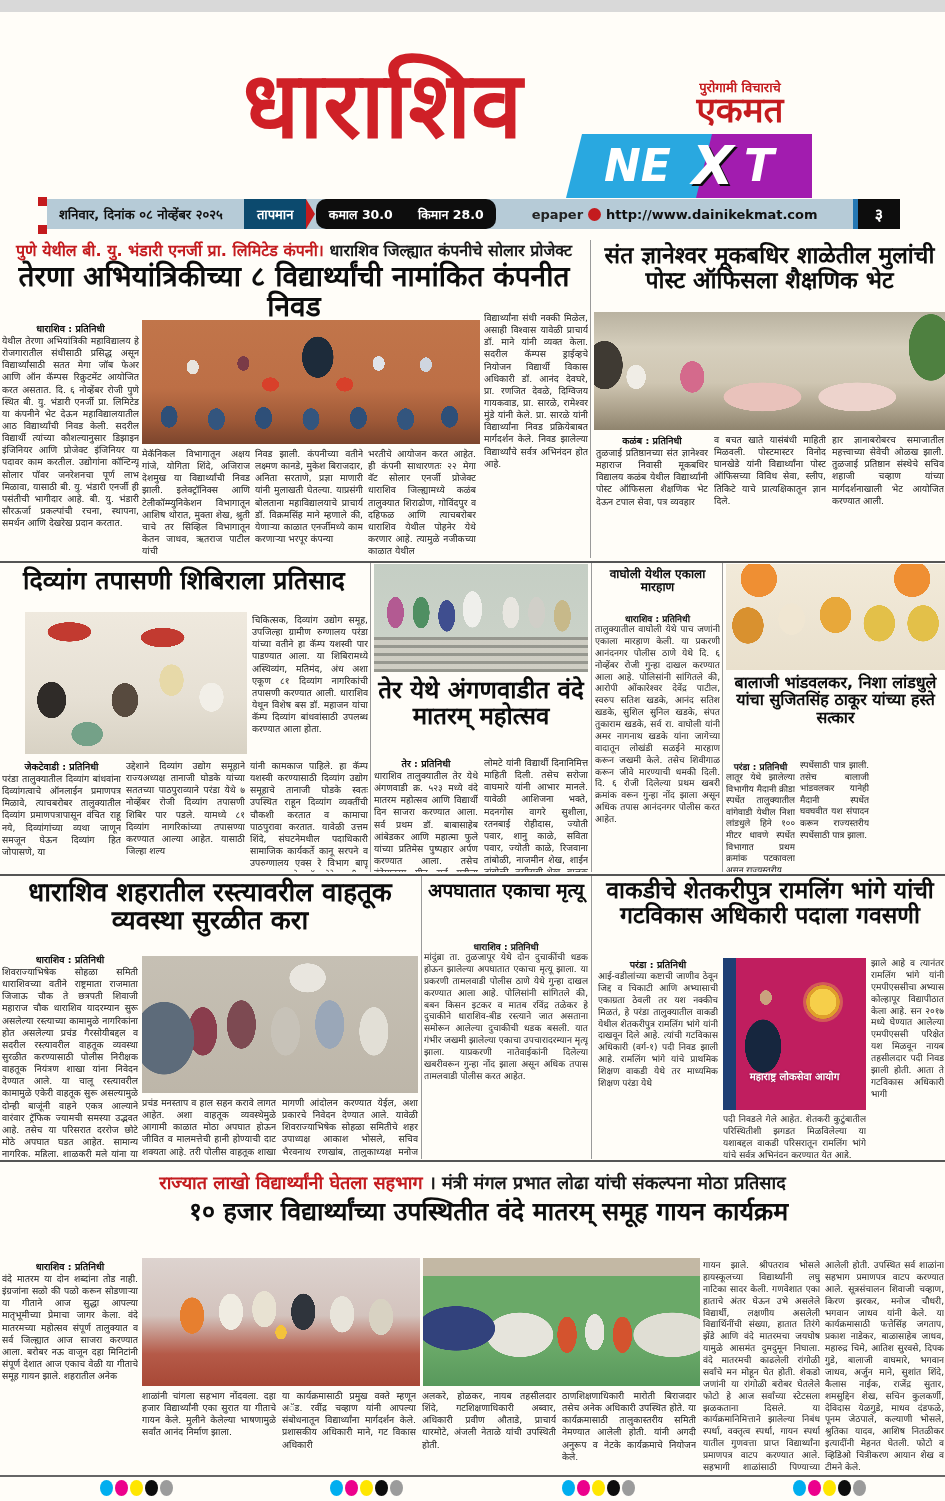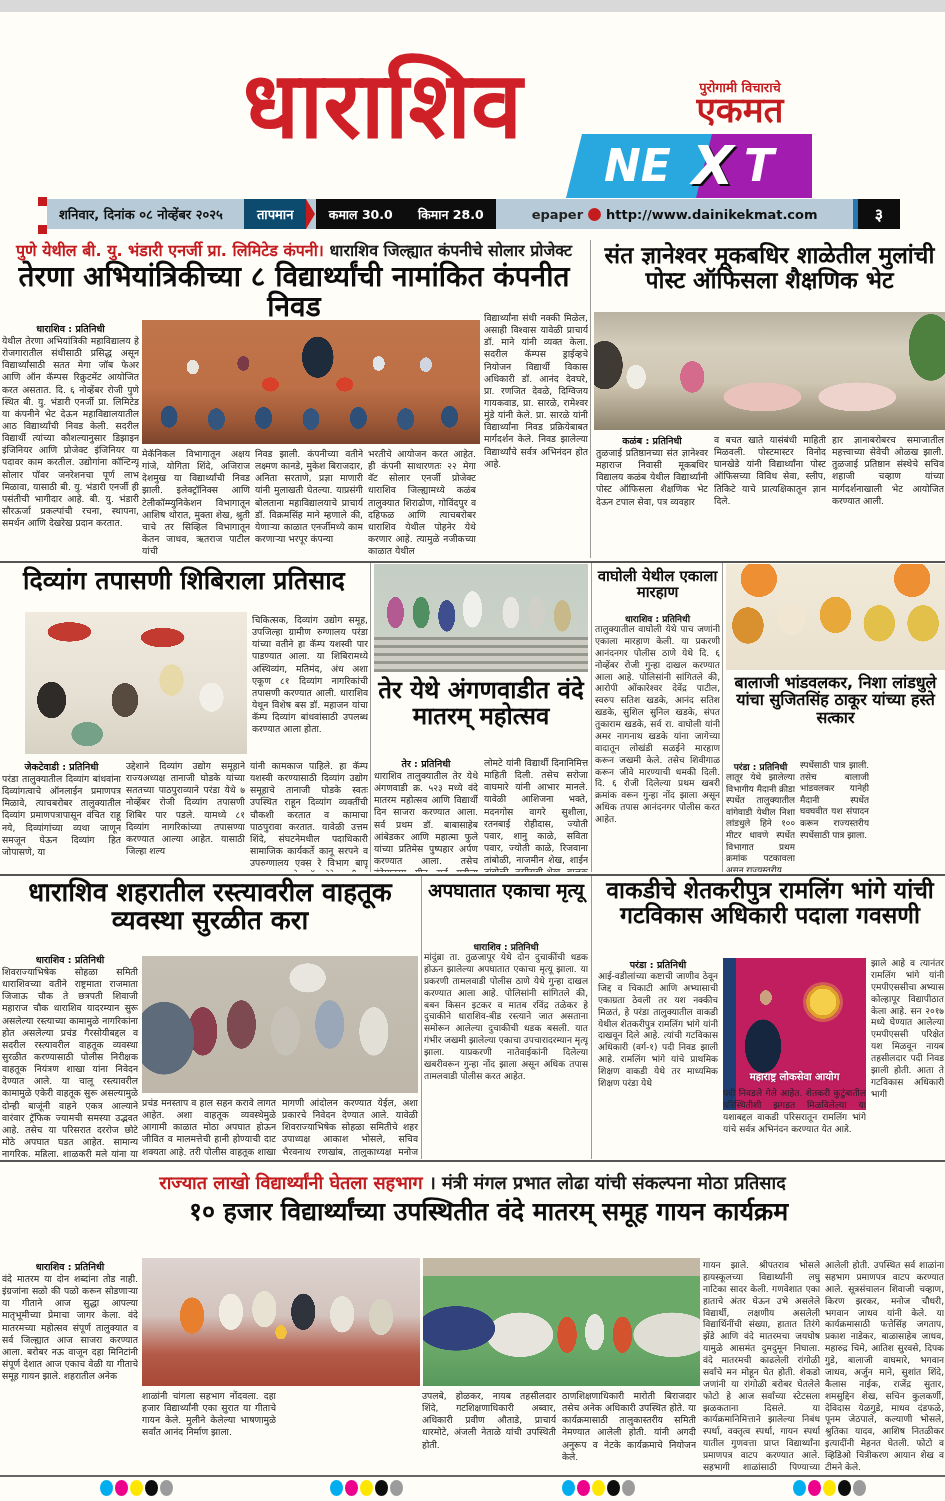--- a/index.html
+++ b/index.html
@@ -45,21 +45,21 @@
     <span style="left:16px;top:6px;font-size:44px;">NE</span>
     <span style="left:104px;top:0;font-size:54px;text-shadow:2px 2px 0 #0d0d0d;">X</span>
     <span style="left:156px;top:6px;font-size:44px;">T</span>
   </div>
 
   <div class="regsq" style="left:38px;top:185px;"></div>
   <div class="regsq" style="left:38px;top:213px;"></div>
   <div class="abs infobar" style="left:47px;top:187px;width:853px;height:30px;">
     <div style="margin-left:12px;font-size:13px;font-weight:700;color:#111;">शनिवार, दिनांक ०८ नोव्हेंबर २०२५</div>
     <div class="tempred" style="margin-left:auto;width:62px;height:100%;">तापमान</div>
-    <div class="tempblk" style="width:180px;height:100%;margin-left:10px;">
+    <div class="tempblk" style="width:180px;height:100%;margin-left:10px;border-radius:10px;">
       <span>कमाल 30.0</span>
       <span>किमान 28.0</span>
     </div>
     <div style="display:flex;align-items:center;gap:5px;margin:0 auto;padding:0 14px;">
       <span style="font-size:13px;font-weight:700;color:#222;">epaper</span>
       <span style="width:13px;height:13px;border-radius:50%;background:#c41b1e;display:inline-block;"></span>
       <span style="font-size:13px;font-weight:700;color:#111;">http://www.dainikekmat.com</span>
     </div>
     <div style="width:5px;height:100%;background:#2477b3;"></div>
     <div class="pgno" style="width:42px;height:100%;">३</div>
@@ -136,21 +136,21 @@
       radial-gradient(14px 26px at 88% 48%, #c7b98a 60%, transparent 61%),
       linear-gradient(180deg,#c5cec4 0%,#cdd4ca 100%);">
       <div class="mat"></div>
     </div>
   <div class="abs hl" style="left:374px;top:666px;width:214px;font-size:24px;text-align:center;">तेर येथे अंगणवाडीत वंदे मातरम् महोत्सव</div>
   <div class="abs dl" style="left:374px;top:745px;width:104px;">तेर : प्रतिनिधी</div>
   <div class="abs bd" style="left:374px;top:758px;width:104px;height:102px;">धाराशिव तालुक्यातील तेर येथे अंगणवाडी क्र. ५२३ मध्ये वंदे मातरम महोत्सव आणि विद्यार्थी दिन साजरा करण्यात आला. सर्व प्रथम डॉ. बाबासाहेब आंबेडकर आणि महात्मा फुले यांच्या प्रतिमेस पुष्पहार अर्पण करण्यात आला. तसेच वंदेमातरम गीत सर्व महीला आणि बालकांनी गायले. यावेळी उपस्थित महिलांना जोशिला</div>
   <div class="abs bd" style="left:484px;top:745px;width:104px;height:115px;">लोमटे यांनी विद्यार्थी दिनानिमित्त माहिती दिली. तसेच सरोजा वाघमारे यांनी आभार मानले. यावेळी आशिजना भक्ते, मदनगोस वागरे सुशीला, रतनबाई रोहीदास, ज्योती पवार, शानु काळे, सविता पवार, ज्योती काळे, रिजवाना तांबोळी, नाजमीन शेख, शाईन तांबोळी, नसीराबी शेख, बालक पालक उपस्थित होते.</div>
   <div class="vr" style="left:591px;top:551px;height:309px;"></div>
 
-  <div class="abs hl" style="left:595px;top:556px;width:125px;font-size:15px;">वाघोली येथील एकाला मारहाण</div>
+  <div class="abs hl" style="left:595px;top:556px;width:125px;font-size:12px;">वाघोली येथील एकाला मारहाण</div>
   <div class="abs dl" style="left:595px;top:600px;width:125px;font-size:9px;">धाराशिव : प्रतिनिधी</div>
   <div class="abs bd" style="left:595px;top:612px;width:125px;height:248px;font-size:9px;">तालुक्यातील वाघोली येथे पाच जणांनी एकाला मारहाण केली. या प्रकरणी आनंदनगर पोलीस ठाणे येथे दि. ६ नोव्हेंबर रोजी गुन्हा दाखल करण्यात आला आहे. पोलिसांनी सांगितले की, आरोपी ओंकारेश्वर देवेंद्र पाटील, स्वरुप सतिश खडके, आनंद सतिश खडके, सुशिल सुनिल खडके, संपत तुकाराम खडके, सर्व रा. वाघोली यांनी अमर नागनाथ खडके यांना जागेच्या वादातून लोखंडी सळईने मारहाण करून जखमी केले. तसेच शिवीगाळ करून जीवे मारण्याची धमकी दिली. दि. ६ रोजी दिलेल्या प्रथम खबरी क्रमांक वरून गुन्हा नोंद झाला असून अधिक तपास आनंदनगर पोलीस करत आहेत.</div>
   <div class="vr" style="left:722px;top:551px;height:309px;"></div>
 
   <div class="ph" style="left:726px;top:552px;width:219px;height:106px;background-image:
       radial-gradient(30px 30px at 85% 14%, #ef8f33 60%, transparent 61%),
       radial-gradient(30px 30px at 15% 14%, #ef8f33 60%, transparent 61%),
       radial-gradient(26px 30px at 10% 58%, #d9912f 60%, transparent 61%),
       radial-gradient(22px 26px at 30% 52%, #f0e6d2 60%, transparent 61%),
       radial-gradient(26px 30px at 50% 48%, #e8a83a 60%, transparent 61%),
@@ -189,21 +189,21 @@
   <div class="abs dl" style="left:598px;top:946px;width:120px;">परंडा : प्रतिनिधी</div>
   <div class="abs bd" style="left:598px;top:959px;width:120px;height:186px;font-size:9px;">आई-वडीलांच्या कष्टाची जाणीव ठेवून जिद्द व चिकाटी आणि अभ्यासाची एकाग्रता ठेवली तर यश नक्कीच मिळतं, हे परंडा तालुक्यातील वाकडी येथील शेतकरीपुत्र रामलिंग भांगे यांनी दाखवून दिले आहे. त्यांची गटविकास अधिकारी (वर्ग-१) पदी निवड झाली आहे. रामलिंग भांगे यांचे प्राथमिक शिक्षण वाकडी येथे तर माध्यमिक शिक्षण परंडा येथे</div>
   <div class="ph" style="left:723px;top:946px;width:143px;height:152px;background-image:
       radial-gradient(10px 12px at 30% 26%, #caa27e 60%, transparent 61%),
       radial-gradient(30px 44px at 28% 58%, #16263e 60%, transparent 61%),
       linear-gradient(90deg,#1f3f74 0 9%, #c01e5f 9% 100%);">
     <div class="sun"></div>
     <div class="mpsc-label">महाराष्ट्र लोकसेवा आयोग</div>
   </div>
   <div class="abs bd" style="left:871px;top:946px;width:73px;height:200px;font-size:9px;">झाले आहे व त्यानंतर रामलिंग भांगे यांनी एमपीएससीचा अभ्यास कोल्हापूर विद्यापीठात केला आहे. सन २०१७ मध्ये घेण्यात आलेल्या एमपीएससी परिक्षेत यश मिळवून नायब तहसीलदार पदी निवड झाली होती. आता ते गटविकास अधिकारी भागी</div>
-  <div class="abs bd" style="left:723px;top:1076px;width:143px;height:44px;font-size:9px;">पदी निवडले गेले आहेत. शेतकरी कुटुंबातील परिस्थितीशी झगडत मिळविलेल्या या यशाबद्दल वाकडी परिसरातून रामलिंग भांगे यांचे सर्वत्र अभिनंदन करण्यात येत आहे.</div>
+  <div class="abs bd" style="left:723px;top:1102px;width:143px;height:44px;font-size:9px;">पदी निवडले गेले आहेत. शेतकरी कुटुंबातील परिस्थितीशी झगडत मिळविलेल्या या यशाबद्दल वाकडी परिसरातून रामलिंग भांगे यांचे सर्वत्र अभिनंदन करण्यात येत आहे.</div>
 
   <div class="hr" style="top:1148px;"></div>
 
   <div class="abs" style="left:0;top:1158px;width:945px;text-align:center;font-size:18px;font-weight:700;">
     <span class="red">राज्यात लाखो विद्यार्थ्यांनी घेतला सहभाग</span><span> । मंत्री मंगल प्रभात लोढा यांची संकल्पना मोठा प्रतिसाद</span>
   </div>
   <div class="abs hl" style="left:16px;top:1186px;width:945px;font-size:25px;">१० हजार विद्यार्थ्यांच्या उपस्थितीत वंदे मातरम् समूह गायन कार्यक्रम</div>
   <div class="abs dl" style="left:2px;top:1248px;width:136px;">धाराशिव : प्रतिनिधी</div>
   <div class="abs bd" style="left:2px;top:1261px;width:136px;height:199px;">वंदे मातरम या दोन शब्दांना तोड नाही. इंग्रजांना सळो की पळो करून सोडणाऱ्या या गीताने आज सुद्धा आपल्या मातृभूमीच्या प्रेमाचा जागर केला. वंदे मातरमच्या महोत्सव संपूर्ण तालुक्यात व सर्व जिल्ह्यात आज साजरा करण्यात आला. बरोबर नऊ वाजून दहा मिनिटांनी संपूर्ण देशात आज एकाच वेळी या गीताचे समूह गायन झाले. शहरातील अनेक</div>
   <div class="ph" style="left:142px;top:1246px;width:278px;height:128px;background-image:
@@ -217,21 +217,22 @@
       linear-gradient(180deg,#ddd3cf 0%,#d3c3bd 45%,#b55a48 75%,#a84836 100%);"></div>
   <div class="ph" style="left:423px;top:1246px;width:277px;height:128px;background-image:
       radial-gradient(70px 40px at 12% 55%, #32427c 55%, transparent 56%),
       radial-gradient(60px 40px at 35% 60%, #e6e4dc 55%, transparent 56%),
       radial-gradient(16px 30px at 52% 60%, #d4532e 60%, transparent 61%),
       radial-gradient(16px 30px at 62% 58%, #e8e6e0 60%, transparent 61%),
       radial-gradient(16px 30px at 72% 60%, #d4532e 60%, transparent 61%),
       radial-gradient(70px 40px at 90% 60%, #e0ded4 55%, transparent 56%),
       linear-gradient(180deg,#c3b8a4 0 14%, #6aa968 14% 70%, #58985c 100%);"></div>
   <div class="abs bd" style="left:142px;top:1378px;width:134px;height:82px;">शाळांनी चांगला सहभाग नोंदवला. दहा हजार विद्यार्थ्यांनी एका सुरात या गीताचे गायन केले. मुलीने केलेल्या भाषणामुळे सर्वांत आनंद निर्माण झाला.</div>
-  <div class="abs bd" style="left:422px;top:1378px;width:134px;height:82px;">उपलबे, होळकर, नायब तहसीलदार शिंदे, गटशिक्षणाधिकारी अब्वार, अधिकारी प्रवीण औताडे, प्राचार्य धारमोटे, अंजली नेताळे यांची उपस्थिती होती.</div>
+  <div class="abs bd" style="left:282px;top:1378px;width:134px;height:82px;">या कार्यक्रमासाठी प्रमुख वक्ते म्हणून अॅड. रवींद्र चव्हाण यांनी आपल्या संबोधनातून विद्यार्थ्यांना मार्गदर्शन केले. प्रशासकीय अधिकारी माने, गट विकास अधिकारी</div>
+  <div class="abs bd" style="left:422px;top:1378px;width:134px;height:82px;">अलकरे, होळकर, नायब तहसीलदार शिंदे, गटशिक्षणाधिकारी अब्वार, अधिकारी प्रवीण औताडे, प्राचार्य धारमोटे, अंजली नेताळे यांची उपस्थिती होती.</div>
   <div class="abs bd" style="left:562px;top:1378px;width:134px;height:82px;">ठाणशिक्षणाधिकारी मारोती बिराजदार तसेच अनेक अधिकारी उपस्थित होते. या कार्यक्रमासाठी तालुकास्तरीय समिती नेमण्यात आलेली होती. यांनी अगदी अनुरूप व नेटके कार्यक्रमाचे नियोजन केले.</div>
   <div class="abs bd" style="left:703px;top:1248px;width:117px;height:212px;font-size:9px;">गायन झाले. श्रीपतराव भोसले हायस्कूलच्या विद्यार्थ्यांनी लघु नाटिका सादर केली. गणवेशात एका हाताचे अंतर घेऊन उभे असलेले विद्यार्थी, लक्षणीय असलेली विद्यार्थिनींची संख्या, हातात तिरंगे झेंडे आणि वंदे मातरमचा जयघोष यामुळे आसमंत दुमदुमून निघाला. वंदे मातरमची काढलेली रांगोळी सर्वांचे मन मोहून घेत होती. शेकडो जणांनी या रांगोळी बरोबर घेतलेले फोटो हे आज सर्वांच्या स्टेटसला झळकताना दिसले. या कार्यक्रमानिमित्ताने झालेल्या निबंध स्पर्धा, वक्तृत्व स्पर्धा, गायन स्पर्धा यातील गुणवत्ता प्राप्त विद्यार्थ्यांना प्रमाणपत्र वाटप करण्यात आले. सहभागी शाळांसाठी पिण्याच्या पाण्याची व प्रथमोपचाराची सोय करण्यात</div>
   <div class="abs bd" style="left:825px;top:1248px;width:119px;height:212px;font-size:9px;">आलेली होती. उपस्थित सर्व शाळांना सहभाग प्रमाणपत्र वाटप करण्यात आले. सूत्रसंचालन शिवाजी चव्हाण, किरण झरकर, मनोज चौधरी, भगवान जाधव यांनी केले. या कार्यक्रमासाठी फत्तेसिंह जगताप, प्रकाश नाडेकर, बाळासाहेब जाधव, महारुद्र चिमे, आतिश सुरवसे, दिपक गुडे, बालाजी वाघमारे, भगवान जाधव, अर्जुन माने, सुशांत शिंदे, कैलास नाईक, राजेंद्र सुतार, शमसुद्दिन शेख, सचिन कुलकर्णी, देविदास येळगुडे, माधव दंडफळे, पूनम जेठपाले, कल्याणी भोसले, श्रुतिका यादव, आशिष नितळीकर इत्यादींनी मेहनत घेतली. फोटो व व्हिडिओ चित्रीकरण आयान शेख व टीमने केले.</div>
 
   <div class="hr" style="top:1463px;height:2px;background:#666;"></div>
   <div class="dotrow" style="left:100px;top:1468px;">
     <div class="dot" style="background:#00aeef;"></div>
     <div class="dot" style="background:#ec008c;"></div>
     <div class="dot" style="background:#ffe600;"></div>
     <div class="dot" style="background:#0d0d0d;"></div>

